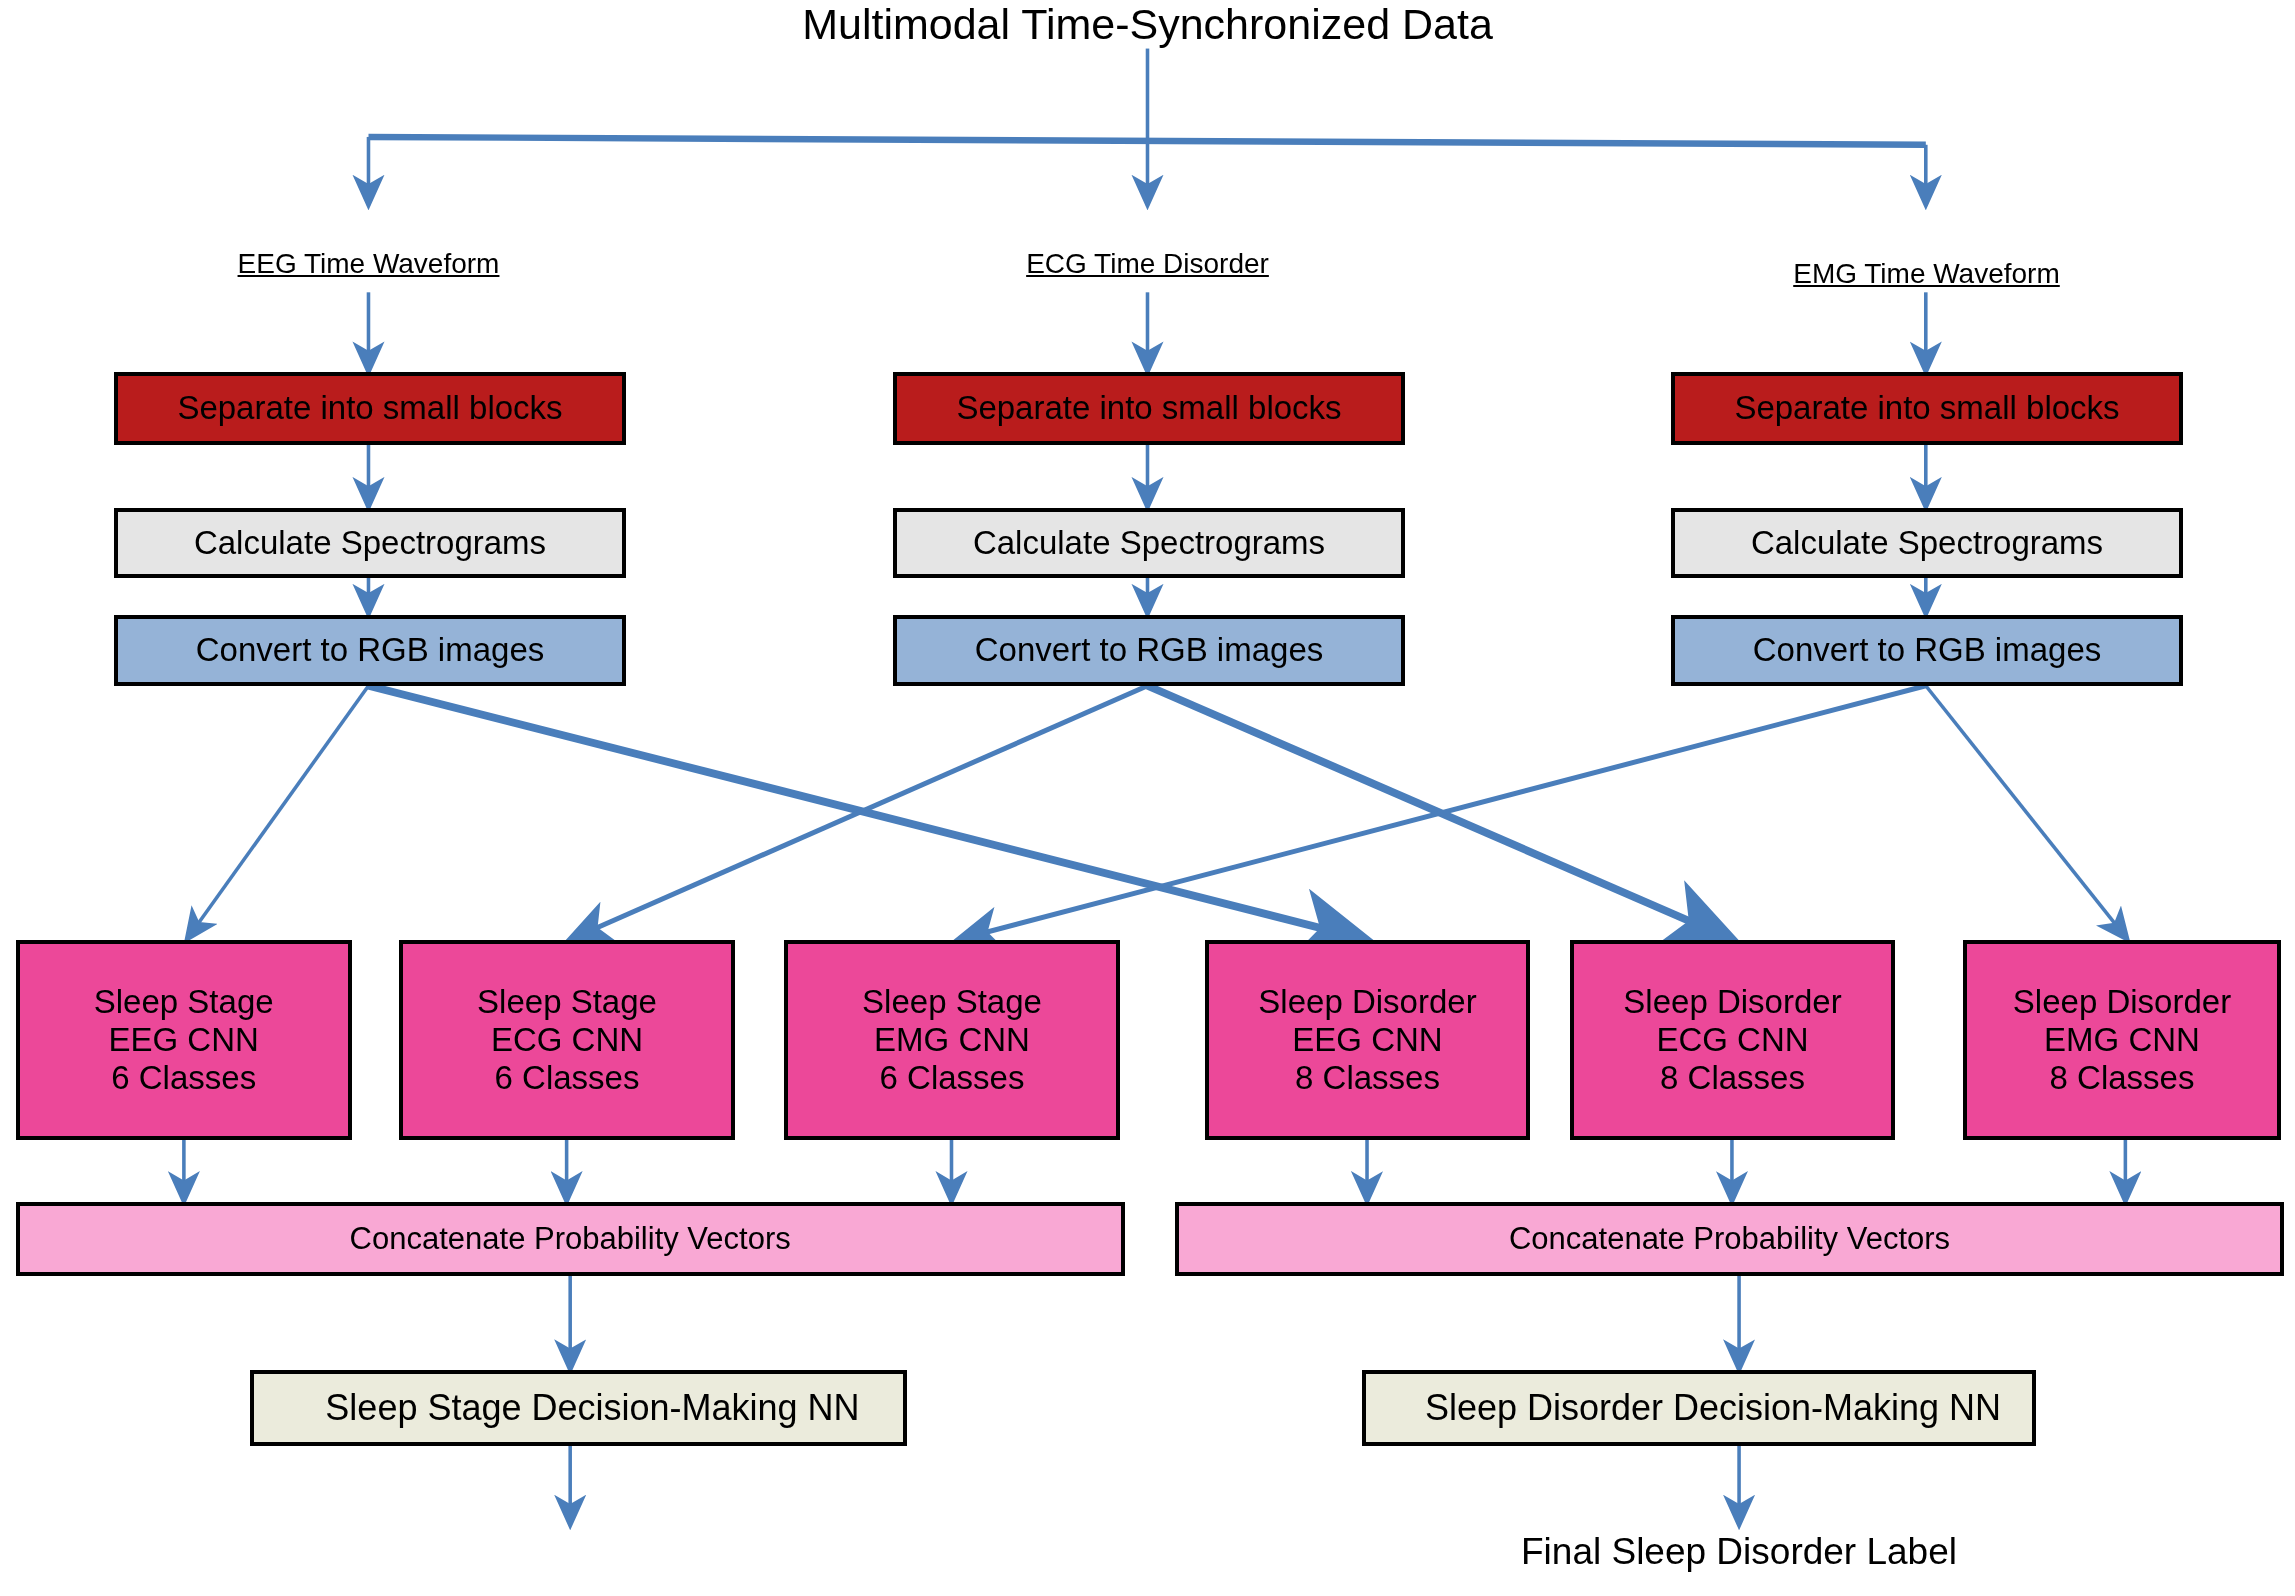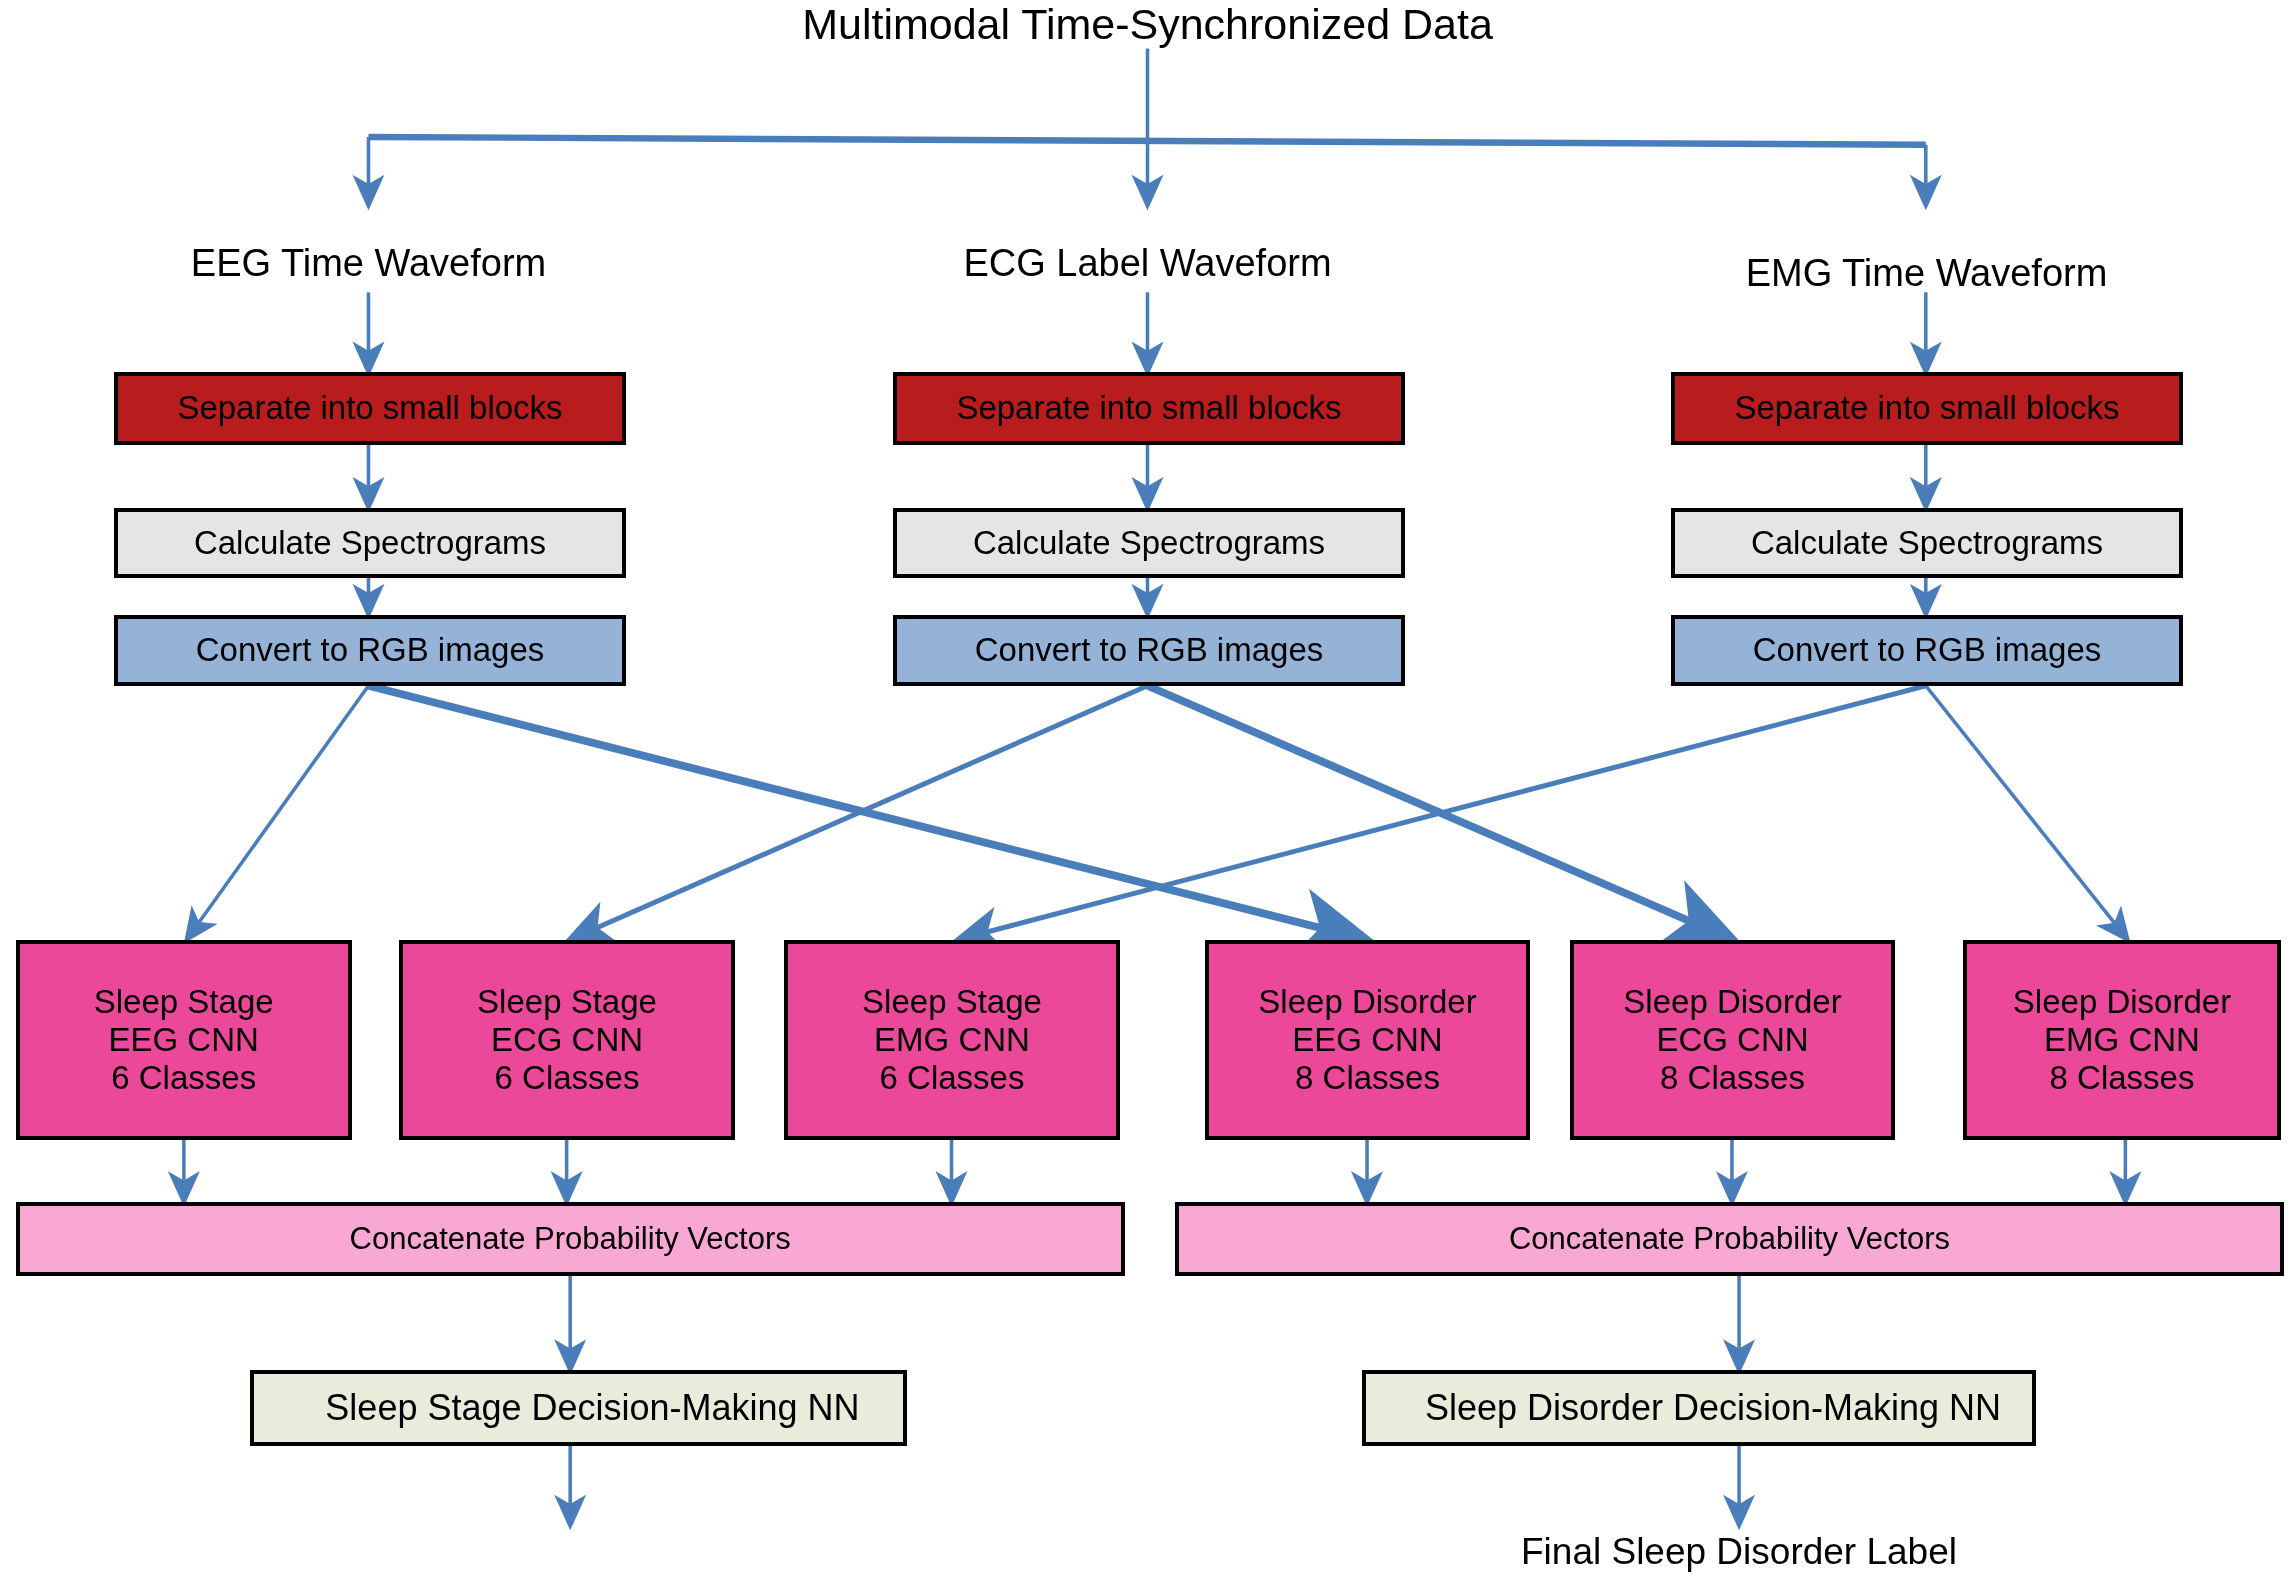--- a/index.html
+++ b/index.html
@@ -40,21 +40,21 @@
   .plain-label {
     position: absolute;
     display: flex;
     align-items: center;
     justify-content: center;
     text-align: right;
     color: #000000;
     white-space: nowrap;
   }
   .t-title   { font-size: 43px; }
-  .t-wave    { font-size: 38px; }
+  .t-wave    { font-size: 28px; text-decoration: underline; }
   .t-proc    { font-size: 33px; }
   .t-cnn     { font-size: 33px; }
   .t-concat  { font-size: 31px; }
   .t-dec     { font-size: 36px; padding-left: 28px; }
   .t-final   { font-size: 37px; }
   .fill-grey-light { background: #b91c1c; }
   .fill-cyan       { background: #e5e5e5; }
   .fill-blue-mid   { background: #95b3d7; }
   .fill-blue-pale  { background: #ec4899; }
   .fill-grey       { background: #f9a8d4; }
@@ -114,21 +114,21 @@
       <path d="M2440,1790 L2440,1922" marker-end="url(#ah)"></path>
 
       <path d="M800,2028 L800,2140" marker-end="url(#ah)"></path>
       <path d="M2440,2028 L2440,2140" marker-end="url(#ah)"></path>
     </g>
   </svg>
 
   <div class="plain-label t-title" style="left:720px; top:0px; width:855px; height:48px;">Multimodal Time-Synchronized Data</div>
 
   <div class="plain-label t-wave" style="left:169px; top:235px; width:399px; height:57px;">EEG Time Waveform</div>
-  <div class="plain-label t-wave" style="left:948px; top:235px; width:399px; height:57px;">ECG Label Waveform</div>
+  <div class="plain-label t-wave" style="left:948px; top:235px; width:399px; height:57px;">ECG Time Disorder</div>
   <div class="plain-label t-wave" style="left:1727px; top:245px; width:399px; height:57px;">EMG Time Waveform</div>
 
   <div class="node boxed t-proc fill-grey-light" style="left:114px; top:372px; width:512px; height:73px;">Separate into small blocks</div>
   <div class="node boxed t-proc fill-cyan" style="left:114px; top:508px; width:512px; height:70px;">Calculate Spectrograms</div>
   <div class="node boxed t-proc fill-blue-mid" style="left:114px; top:615px; width:512px; height:71px;">Convert to RGB images</div>
 
   <div class="node boxed t-proc fill-grey-light" style="left:893px; top:372px; width:512px; height:73px;">Separate into small blocks</div>
   <div class="node boxed t-proc fill-cyan" style="left:893px; top:508px; width:512px; height:70px;">Calculate Spectrograms</div>
   <div class="node boxed t-proc fill-blue-mid" style="left:893px; top:615px; width:512px; height:71px;">Convert to RGB images</div>
 

